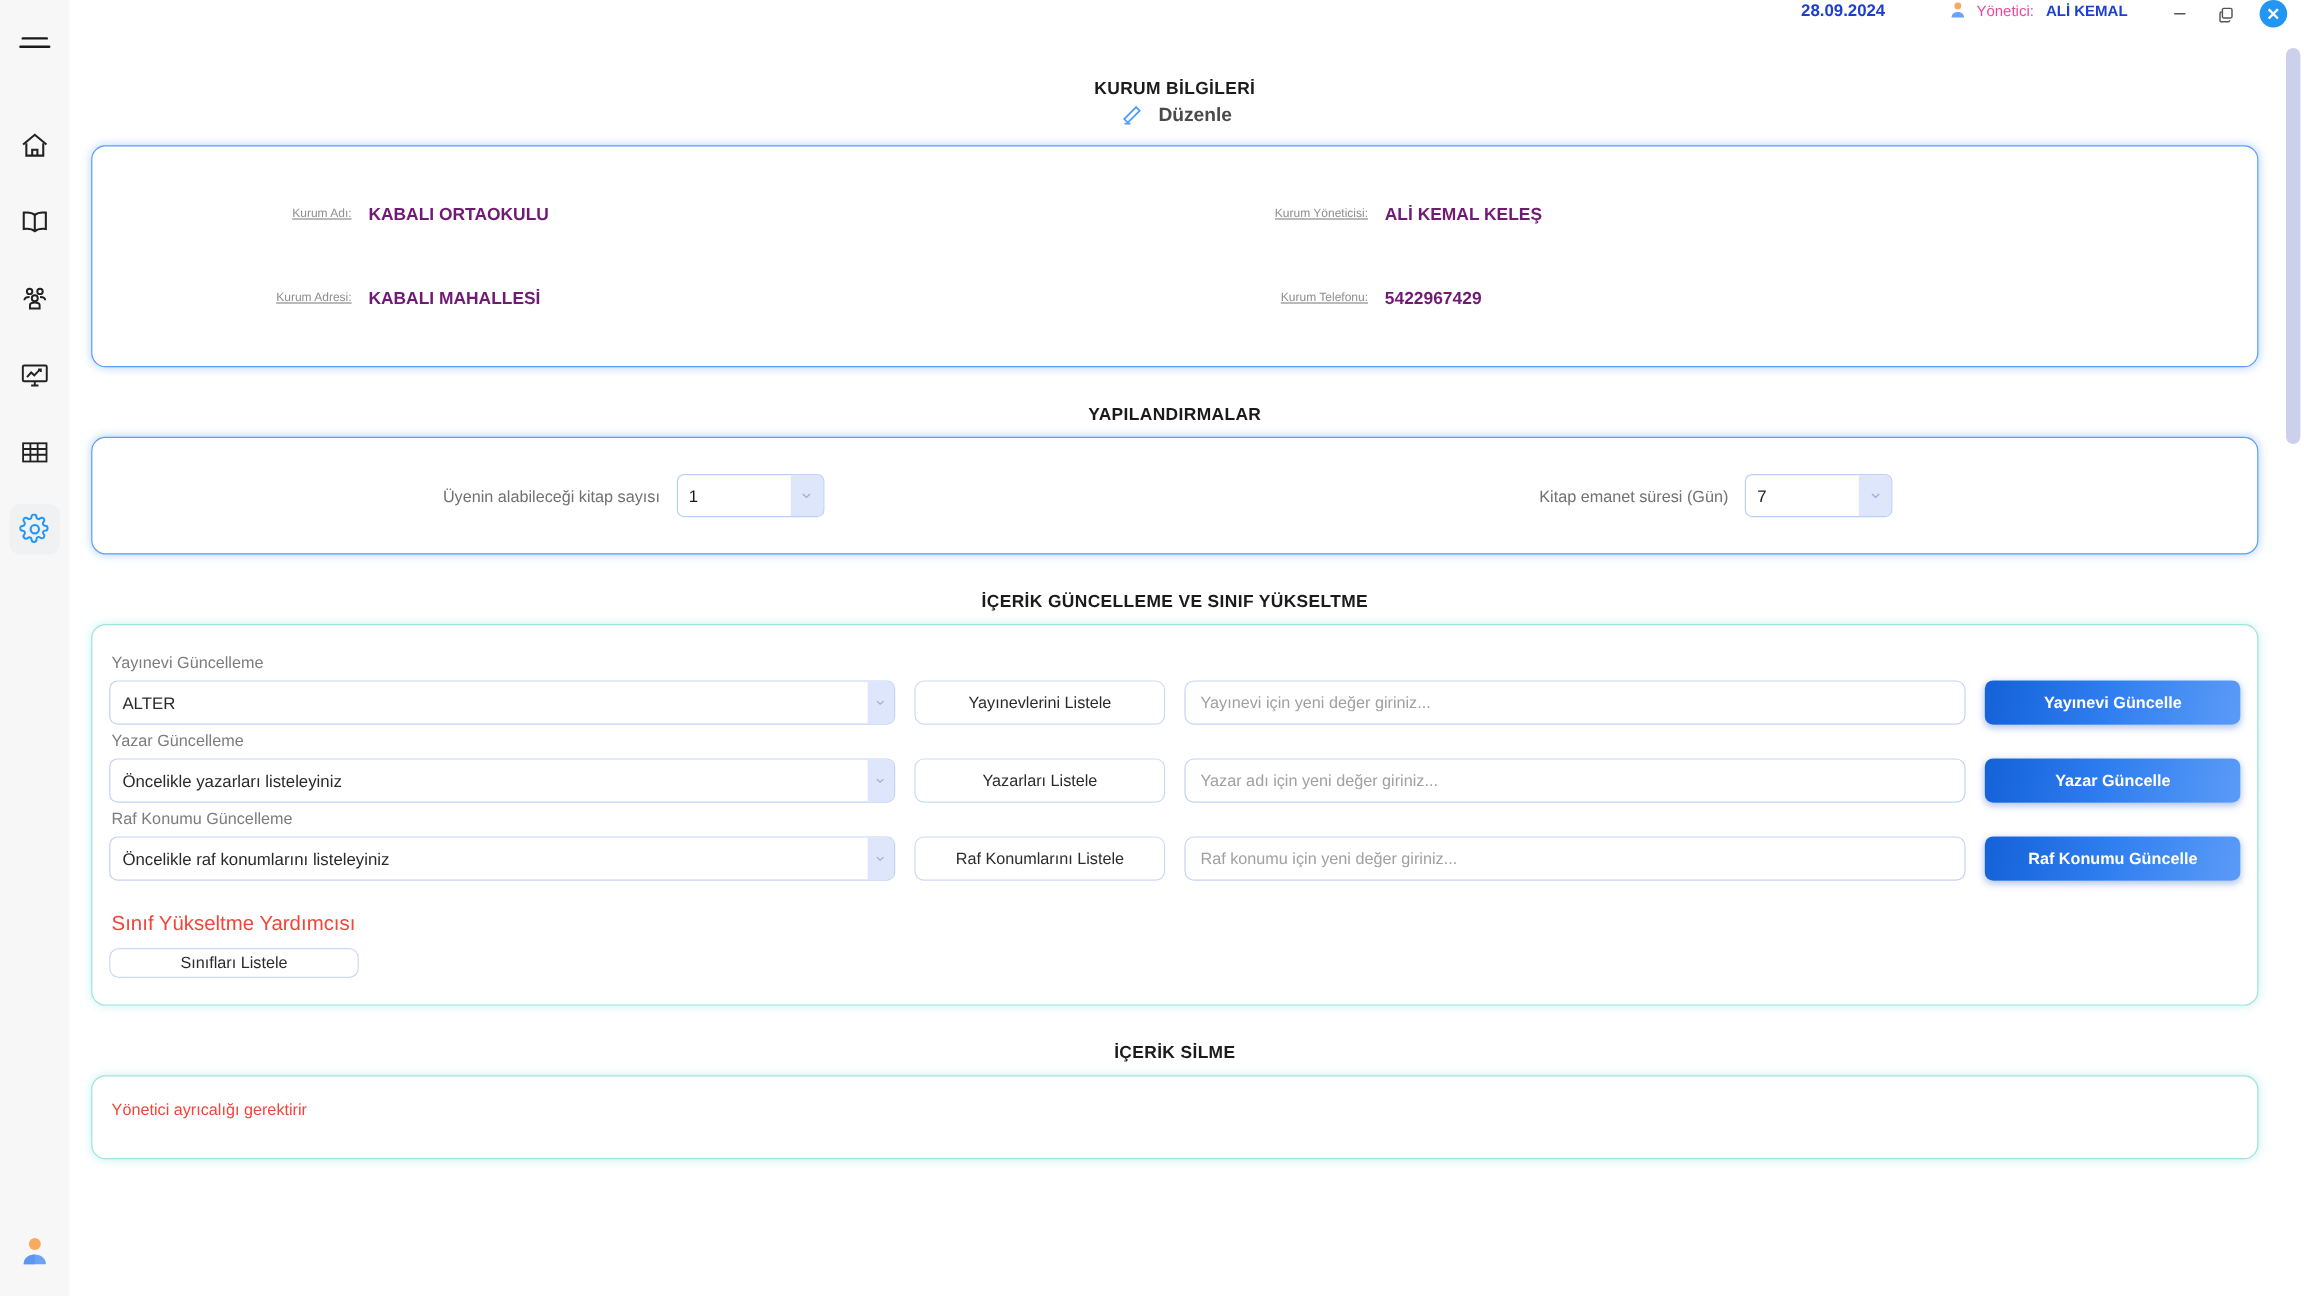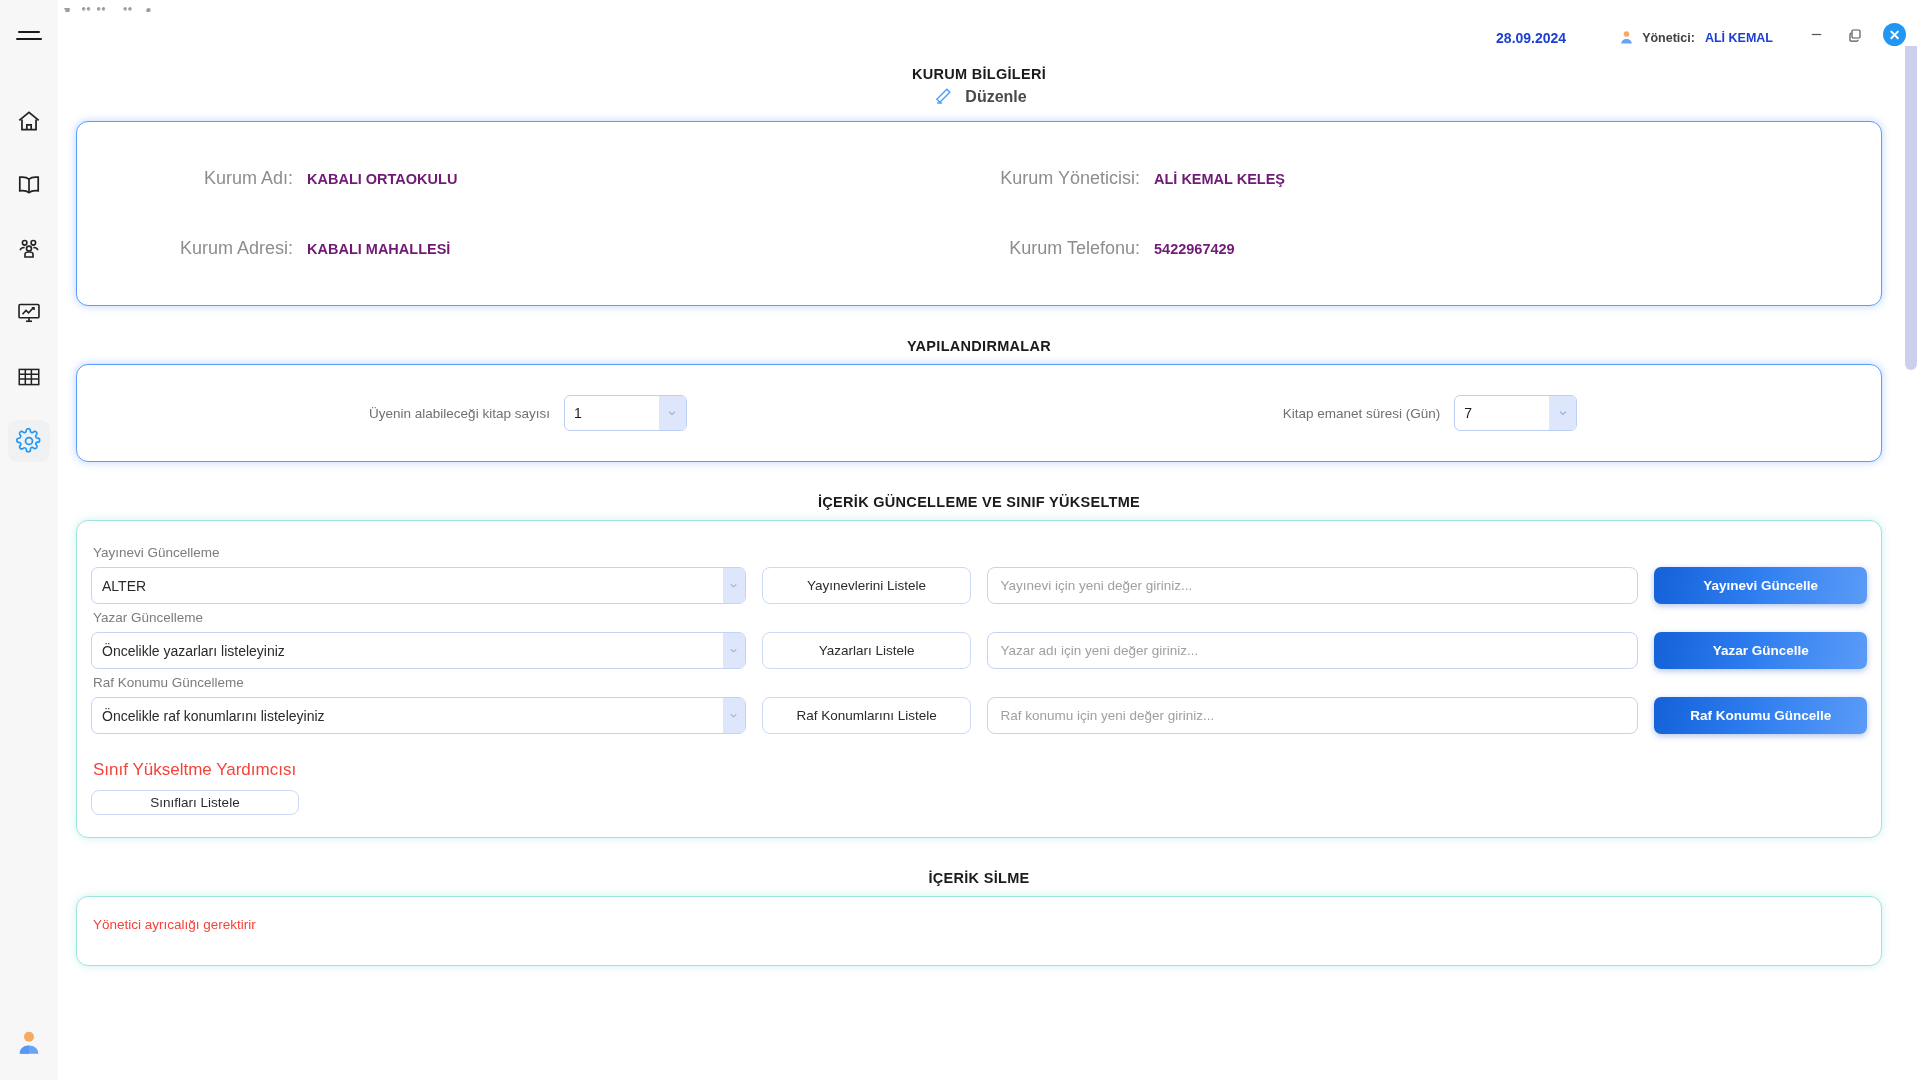--- a/index.html
+++ b/index.html
@@ -38,37 +38,37 @@
   .nav-item svg { width: 26px; height: 26px; }
   .nav-item.active { background: #f0f1f3; }
 
   .avatar-bottom {
     position:absolute; bottom: 22px; left: 0; width: 58px;
     display:flex; justify-content:center; cursor:pointer;
   }
 
   
   .topbar {
-    position:absolute; left:58px; top:12px; right:0; height:34px;
-    background:#fff; display:flex; align-items:flex-end; justify-content:flex-end;
+    position:absolute; left:58px; top:0; right:0; height:34px;
+    background:#fff; display:flex; align-items:flex-start; justify-content:flex-end;
     padding-right: 6px; z-index: 15;
   }
   .brand {
     position:absolute; left: 62px; top: 4px;
     font-family: "DejaVu Serif", serif;
     font-style: italic; font-weight: 700;
     font-size: 22px; letter-spacing: -1px;
     color: #9d9d9d;
     text-shadow: 0.5px 0.5px 0 #cfcfcf;
     user-select:none;
   }
   .topdate { font-size: 14px; font-weight: 700; color:#1b3fd1; margin-right: 52px; }
   .userblock { display:flex; align-items:center; gap:7px; margin-right: 34px; }
   .user-ic { width:17px; height:17px; }
-  .user-label { font-size: 12.5px; color:#404040; font-weight:700; }
+  .user-label { font-size: 12.5px; color:#ec4899; font-weight:400; }
   .user-name { font-size: 12.5px; color:#1b3fd1; font-weight:700; margin-left:3px; }
   .win-btns { display:flex; align-items:center; gap: 19px; margin-right: 8px; }
   .win-btn { width:19px; height:19px; display:flex; align-items:center; justify-content:center; cursor:pointer; color:#555; }
   .win-close {
     width: 23px; height:23px; border-radius:50%;
     background:#2196f3; color:#fff; display:flex; align-items:center; justify-content:center;
     font-size: 14px; font-weight: 700; cursor:pointer;
   }
 
   
@@ -113,22 +113,22 @@
   .panel-teal {
     border: 1.6px solid #9fe3df;
     box-shadow: 0 0 8px rgba(140,225,220,.45);
   }
 
   
   .info-panel { height: 185px; display:flex; }
   .info-col { flex:1; display:flex; flex-direction:column; justify-content:center; }
   .info-row { display:flex; align-items:center; height: 70px; }
   .info-label {
-    font-size: 18px; color:#8d8d8d; text-align:right;
-    width: 230px; padding-right: 14px;
+    font-size: 10px; color:#8d8d8d; text-align:right;
+    width: 230px; padding-right: 14px; text-decoration: underline;
   }
   .info-value { font-size: 14.5px; color:#701a75; font-weight:600; }
   .info-col.right .info-label { width: 175px; }
 
   
   .config-panel { height: 98px; display:flex; align-items:center; }
   .config-group { flex:1; display:flex; align-items:center; justify-content:center; }
   .config-label { font-size: 13.5px; color:#707070; margin-right: 14px; }
   .mini-select {
     position:relative; width: 123px; height: 36px;

